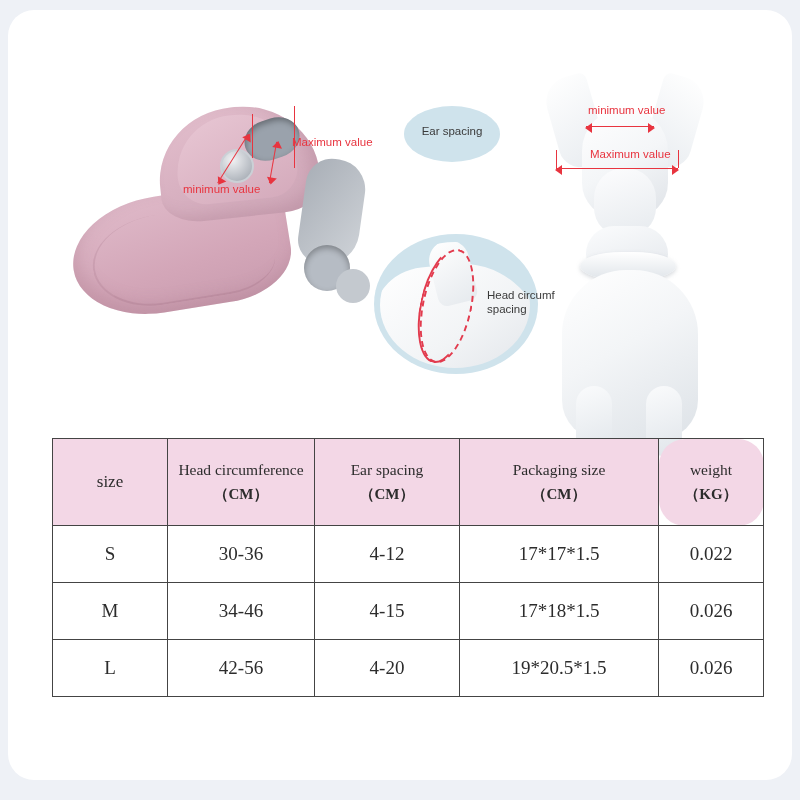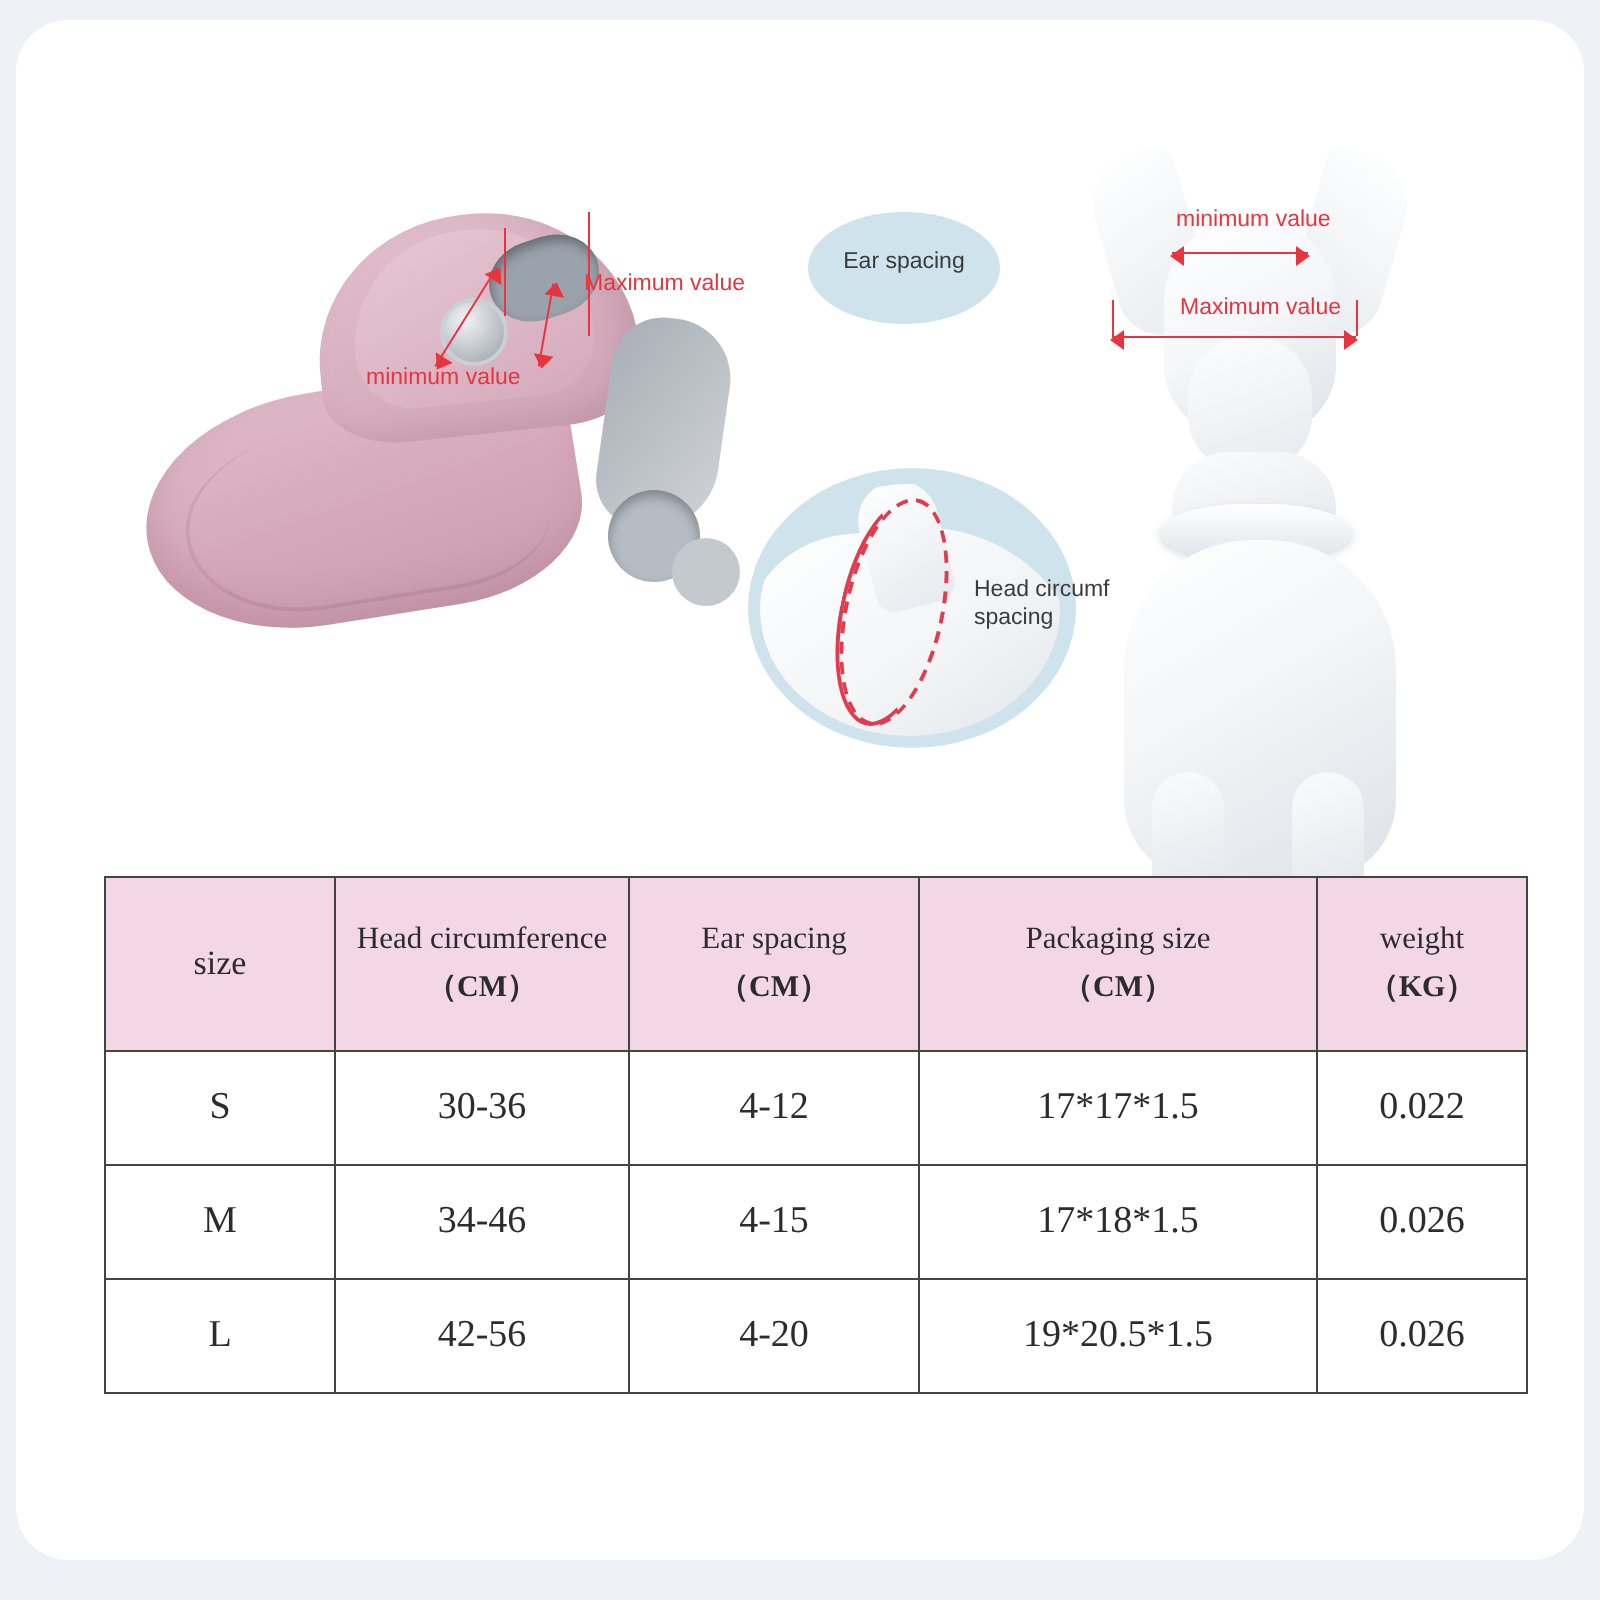--- a/index.html
+++ b/index.html
@@ -470,21 +470,21 @@
             <span class="hdr-unit">（CM）</span>
           </th>
           <th style="width:142px;">
             <span>Ear spacing</span>
             <span class="hdr-unit">（CM）</span>
           </th>
           <th style="width:196px;">
             <span>Packaging size</span>
             <span class="hdr-unit">（CM）</span>
           </th>
-          <th style="width:102px;">
+          <th style="width:102px;border-radius:26px;">
             <span>weight</span>
             <span class="hdr-unit">（KG）</span>
           </th>
         </tr>
       </thead>
       <tbody>
         <tr>
           <td>S</td>
           <td>30-36</td>
           <td>4-12</td>

